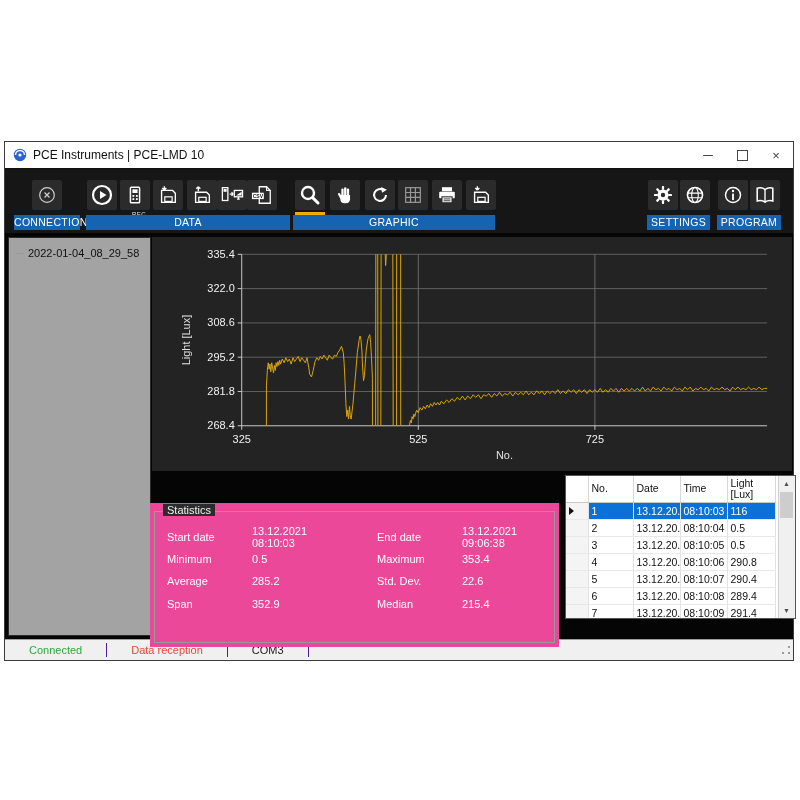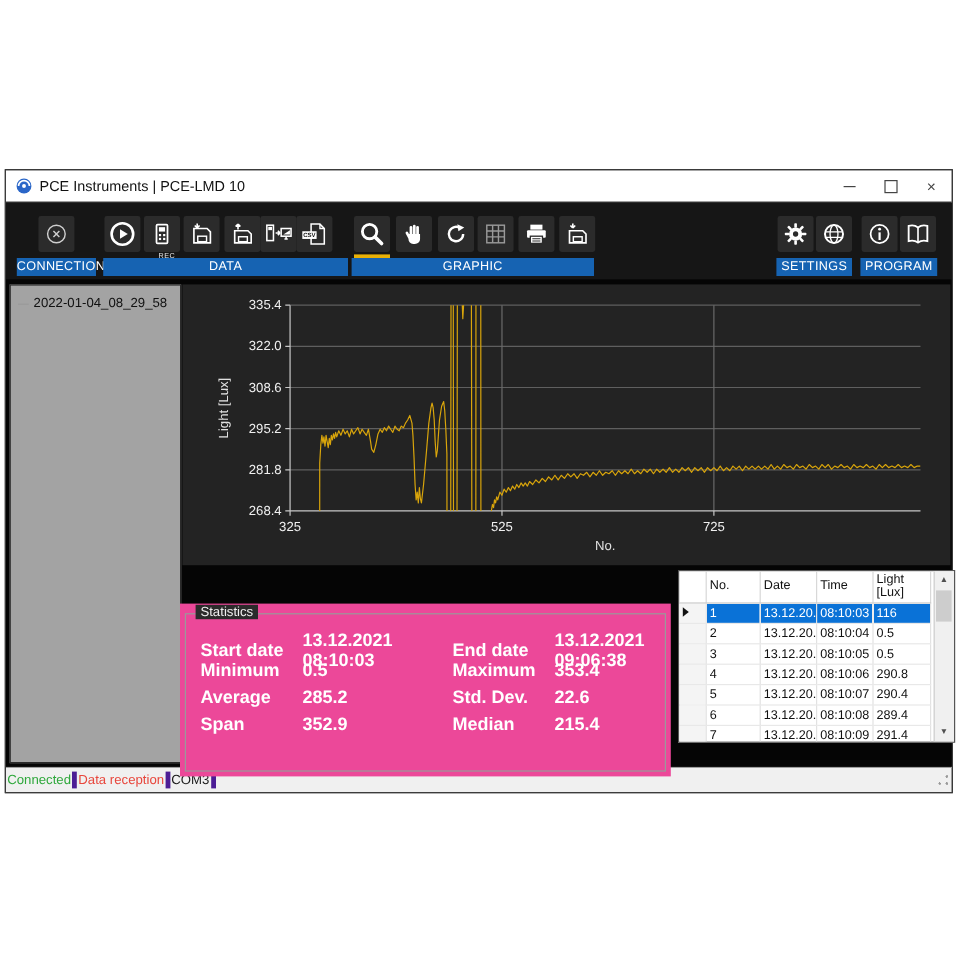--- a/index.html
+++ b/index.html
@@ -21,34 +21,34 @@
   
   .main{flex:1;position:relative;background:#050505;}
   .sidebar{position:absolute;left:3px;top:4px;width:143px;bottom:3px;background:#a3a3a3;border:1px solid #2a2a2a;box-sizing:border-box;}
   .tree-item{display:flex;align-items:center;font-size:11px;color:#111;padding:9px 2px 0 6px;white-space:nowrap;}
   .tree-dash{display:inline-block;width:9px;height:1px;background:#9a9a9a;margin-right:4px;flex:none;}
   .chart-panel{position:absolute;left:147px;top:4px;right:1px;height:234px;background:#232323;}
   .stats-panel{position:absolute;left:145px;top:242px;width:409px;height:144px;background:#ec4899;margin-top:28px;}
   .gbox{position:absolute;left:4px;right:4px;top:8px;bottom:4px;border:1px solid #9a9a9a;}
   .gleg{position:absolute;top:1px;left:13px;background:#2b2b2b;padding:0 4px;font-size:11px;color:#f0f0f0;}
   .stats-rows{position:absolute;left:17px;right:13px;top:22px;bottom:6px;}
-  .stat-row{display:grid;grid-template-columns:85px 95px 30px 85px 1fr;align-items:center;height:22.5px;font-size:15px;color:#fff;font-weight:bold;}
+  .stat-row{display:grid;grid-template-columns:85px 95px 30px 85px 1fr;align-items:center;height:22.5px;font-size:11px;color:#fff;}
   .sv{text-align:left;}
   
   .table-panel{position:absolute;left:560px;top:242px;width:231px;height:144px;background:#ffffff;border:1px solid #555;box-sizing:border-box;overflow:hidden;}
   table.dg{border-collapse:collapse;table-layout:fixed;width:209px;font-size:10.5px;color:#111;}
   .dg th{font-weight:normal;height:26px;border-right:1px solid #d8d8d8;border-bottom:1px solid #c8c8c8;padding:0 3px;text-align:left;line-height:1.05;}
   .dg td{height:16px;border-right:1px solid #e2e2e2;border-bottom:1px solid #e8e8e8;padding:0 3px;white-space:nowrap;overflow:hidden;}
   .dg .selc{background:#f4f4f4;}
   .vscroll{position:absolute;right:0;top:0;bottom:0;width:16px;background:#f0f0f0;border-left:1px solid #cfcfcf;}
   .sarrow{position:absolute;left:0;width:15px;height:15px;display:flex;align-items:center;justify-content:center;font-size:7px;color:#505050;}
   .sthumb{position:absolute;left:1px;top:16px;width:13px;height:26px;background:#cdcdcd;}
   
   .sbar{height:20px;background:#f0f0f0;border-top:1px solid #9f9f9f;display:flex;align-items:center;font-size:11px;flex:none;}
-  .sitem{padding:0 1px;border-right:4px solid #4c1d95;height:14px;line-height:14px;white-space:nowrap;}
+  .sitem{padding:0 24px;border-right:1px solid #4c1d95;height:14px;line-height:14px;white-space:nowrap;}
   .grip{margin-left:auto;margin-right:3px;width:8px;height:8px;background:
     radial-gradient(circle at 7px 1px,#9a9a9a 1px,transparent 1.2px),
     radial-gradient(circle at 7px 7px,#9a9a9a 1px,transparent 1.2px),
     radial-gradient(circle at 1px 7px,#9a9a9a 1px,transparent 1.2px);}
   svg{display:block;}
 </style>
 </head>
 <body>
 
 <div class="window">

